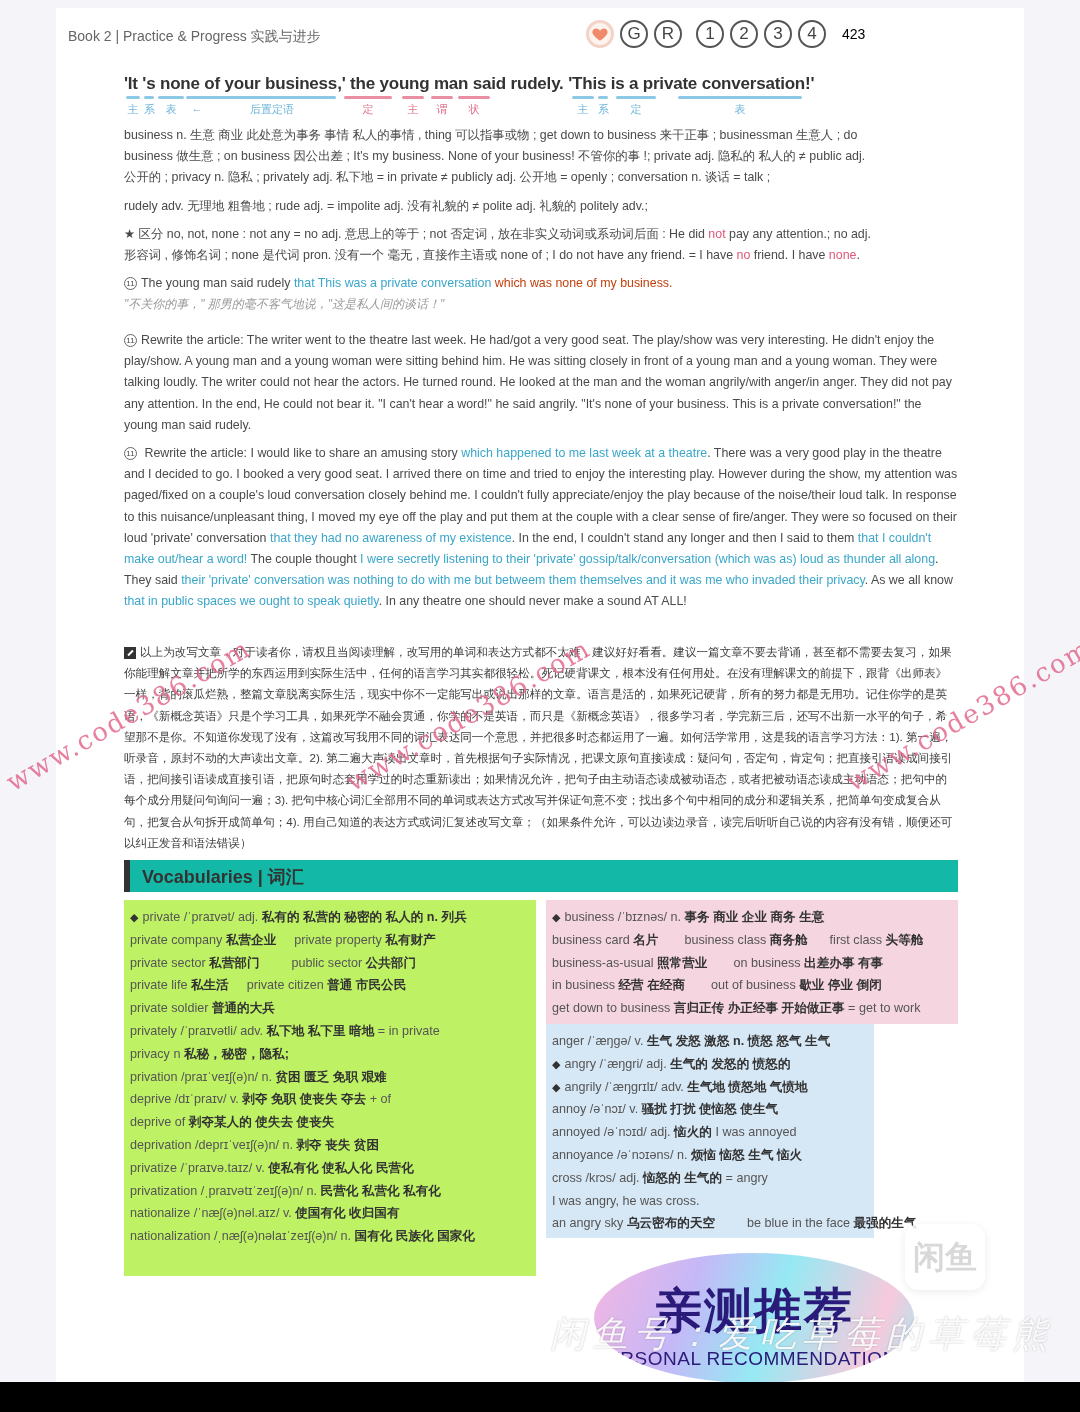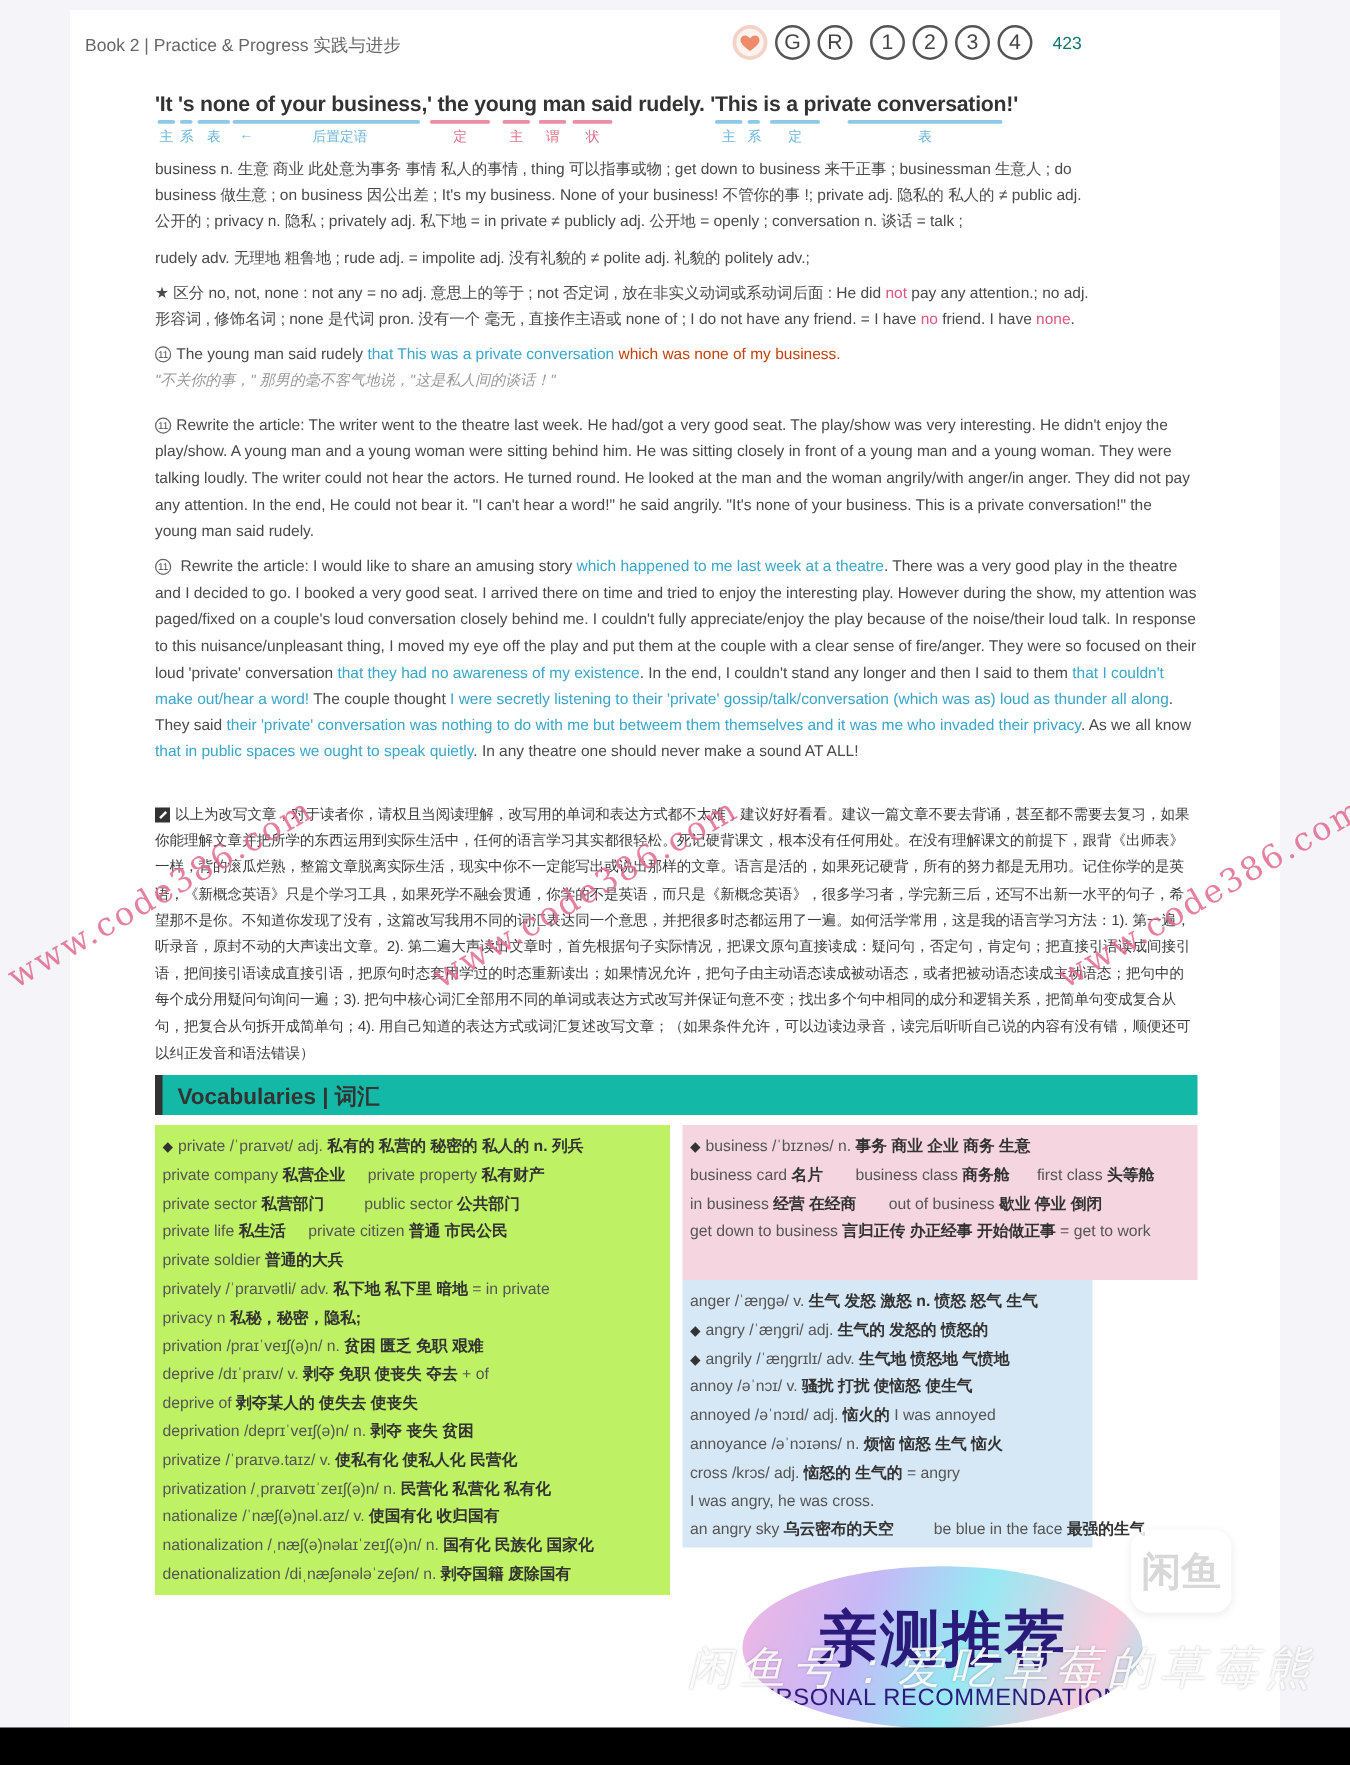--- a/index.html
+++ b/index.html
@@ -17,21 +17,21 @@
   .header { position:absolute; left:68px; top:20px; width:900px; height:32px; }
   .book-title { position:absolute; left:0; top:8px; font-size:14px; color:#666; }
   .badges { position:absolute; left:518px; top:0; display:flex; align-items:center; gap:6px; }
   .badge {
     width:28px; height:28px; border-radius:50%; border:2px solid #555; box-sizing:border-box;
     display:flex; align-items:center; justify-content:center; font-size:17px; color:#444; background:#fff;
   }
   .badge.gap { margin-left:8px; }
   .heart { border:3px solid #f3d2c8; background:#fdf3ef; }
   .heart svg { width:18px; height:18px; }
-  .page-num { margin-left:10px; font-size:14px; color:#0f766e; }
+  .page-num { margin-left:10px; font-size:14px; color:#000000; }
 
   .sentence { position:absolute; left:124px; top:74px; font-size:17px; font-weight:bold; color:#333; white-space:nowrap; letter-spacing:-0.2px; }
   .grammar-row { position:absolute; left:124px; top:96px; height:24px; width:700px; }
   .gmark { position:absolute; top:0; height:20px; font-size:11px; text-align:center; }
   .gmark .line { height:3px; border-radius:2px; margin-bottom:3px; }
   .gmark.blue { color:#6bb5d9; } .gmark.blue .line { background:#8cc9e6; }
   .gmark.pink { color:#e0708a; } .gmark.pink .line { background:#e98ea3; }
 
   .para { position:absolute; left:124px; width:834px; font-size:12.4px; line-height:21.2px; color:#4a4a4a; }
   .hl-blue { color:#3aa6c9; }
@@ -146,25 +146,25 @@
     <div class="row"><span>privately /ˈpraɪvətli/ adv.</span> <span class="cn">私下地 私下里 暗地</span> <span>= in private</span></div>
     <div class="row"><span>privacy n</span> <span class="cn">私秘，秘密，隐私;</span></div>
     <div class="row"><span>privation /praɪˈveɪʃ(ə)n/ n.</span> <span class="cn">贫困 匮乏 免职 艰难</span></div>
     <div class="row"><span>deprive /dɪˈpraɪv/ v.</span> <span class="cn">剥夺 免职 使丧失 夺去</span> <span>+ of</span></div>
     <div class="row"><span>deprive of</span> <span class="cn">剥夺某人的 使失去 使丧失</span></div>
     <div class="row"><span>deprivation /deprɪˈveɪʃ(ə)n/ n.</span> <span class="cn">剥夺 丧失 贫困</span></div>
     <div class="row"><span>privatize /ˈpraɪvə.taɪz/ v.</span> <span class="cn">使私有化 使私人化 民营化</span></div>
     <div class="row"><span>privatization /ˌpraɪvətɪˈzeɪʃ(ə)n/ n.</span> <span class="cn">民营化 私营化 私有化</span></div>
     <div class="row"><span>nationalize /ˈnæʃ(ə)nəl.aɪz/ v.</span> <span class="cn">使国有化 收归国有</span></div>
     <div class="row"><span>nationalization /ˌnæʃ(ə)nəlaɪˈzeɪʃ(ə)n/ n.</span> <span class="cn">国有化 民族化 国家化</span></div>
-    <div class="row"><span>denationalization /diˌnæʃənələˈzeʃən/ n.</span> <span class="cn">剥夺国籍 废除国有</span></div>
   </div>
 <div class="vbox box-pink" id="box-pink">
     <div class="row"><span class="diamond">◆</span><span>business /ˈbɪznəs/ n.</span> <span class="cn">事务 商业 企业 商务 生意</span></div>
     <div class="row"><span>business card</span> <span class="cn">名片</span><span class="c2" style="margin-left:26px"><span>business class</span> <span class="cn">商务舱</span></span><span class="c2" style="margin-left:22px"><span>first class</span> <span class="cn">头等舱</span></span></div>
+    <div class="row"><span>business-as-usual</span> <span class="cn">照常营业</span><span class="c2" style="margin-left:26px"><span>on business</span> <span class="cn">出差办事 有事</span></span></div>
     <div class="row"><span>in business</span> <span class="cn">经营 在经商</span><span class="c2" style="margin-left:26px"><span>out of business</span> <span class="cn">歇业 停业 倒闭</span></span></div>
     <div class="row"><span>get down to business</span> <span class="cn">言归正传 办正经事 开始做正事</span> <span>= get to work</span></div>
   </div>
 <div class="vbox box-blue2" id="box-blue2">
     <div class="row"><span>anger /ˈæŋɡə/ v.</span> <span class="cn">生气 发怒 激怒 n. 愤怒 怒气 生气</span></div>
     <div class="row"><span class="diamond">◆</span><span>angry /ˈæŋɡri/ adj.</span> <span class="cn">生气的 发怒的 愤怒的</span></div>
     <div class="row"><span class="diamond">◆</span><span>angrily /ˈæŋɡrɪlɪ/ adv.</span> <span class="cn">生气地 愤怒地 气愤地</span></div>
     <div class="row"><span>annoy /əˈnɔɪ/ v.</span> <span class="cn">骚扰 打扰 使恼怒 使生气</span></div>
     <div class="row"><span>annoyed /əˈnɔɪd/ adj.</span> <span class="cn">恼火的</span> <span>I was annoyed</span></div>
     <div class="row"><span>annoyance /əˈnɔɪəns/ n.</span> <span class="cn">烦恼 恼怒 生气 恼火</span></div>

